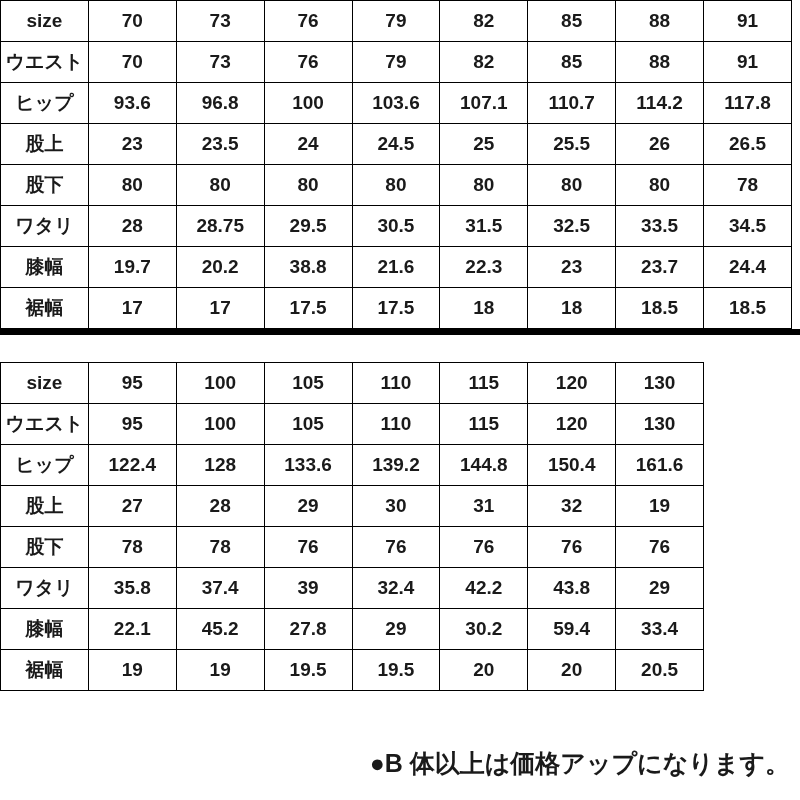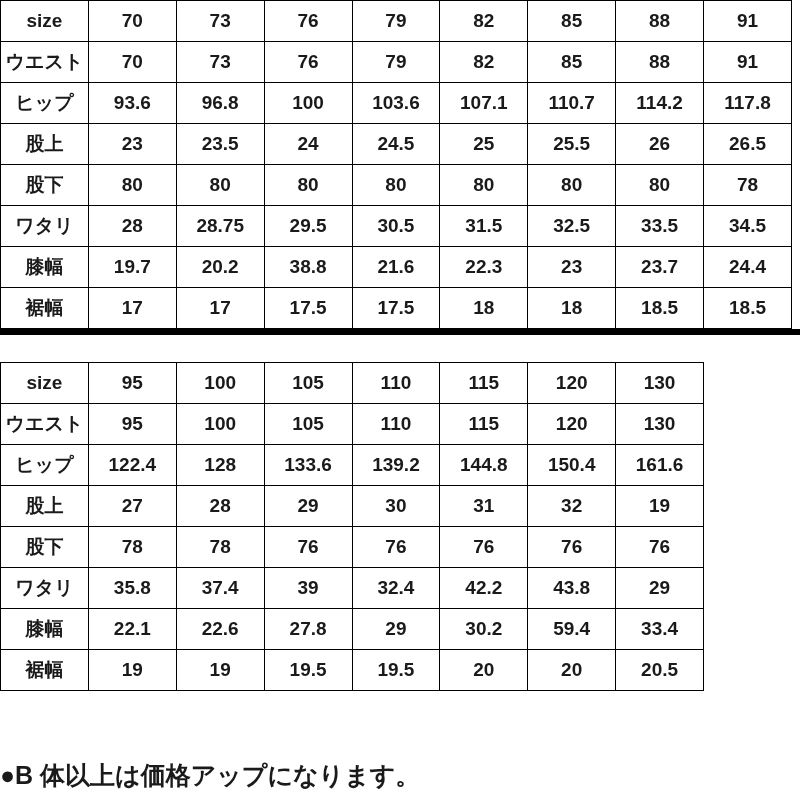--- a/index.html
+++ b/index.html
@@ -57,21 +57,22 @@
   }
   .block-gap {
     height: 6px;
     background: #000000;
     width: 800px;
   }
   .footnote {
     position: absolute;
     left: 0;
     right: 0;
-    bottom: 8px;
+    bottom: 20px;
+    text-align: right;
     padding-right: 10px;
     font-size: 25px;
     font-weight: bold;
     letter-spacing: 0px;
     color: #1a1a1a;
   }
   .table-wrap-top { position: absolute; top: 0; left: 0; }
   .table-wrap-bottom { position: absolute; top: 362px; left: 0; }
 </style>
 </head>
@@ -240,21 +241,21 @@
           <td>39</td>
           <td>32.4</td>
           <td>42.2</td>
           <td>43.8</td>
           <td>29</td>
           <td class="filler" style="border: none; background: rgb(255, 255, 255);"></td>
         </tr>
         <tr>
           <td class="row-label">膝幅</td>
           <td>22.1</td>
-          <td>22.6</td>
+          <td>45.2</td>
           <td>27.8</td>
           <td>29</td>
           <td>30.2</td>
           <td>59.4</td>
           <td>33.4</td>
           <td class="filler" style="border: none; background: rgb(255, 255, 255);"></td>
         </tr>
         <tr>
           <td class="row-label">裾幅</td>
           <td>19</td>

